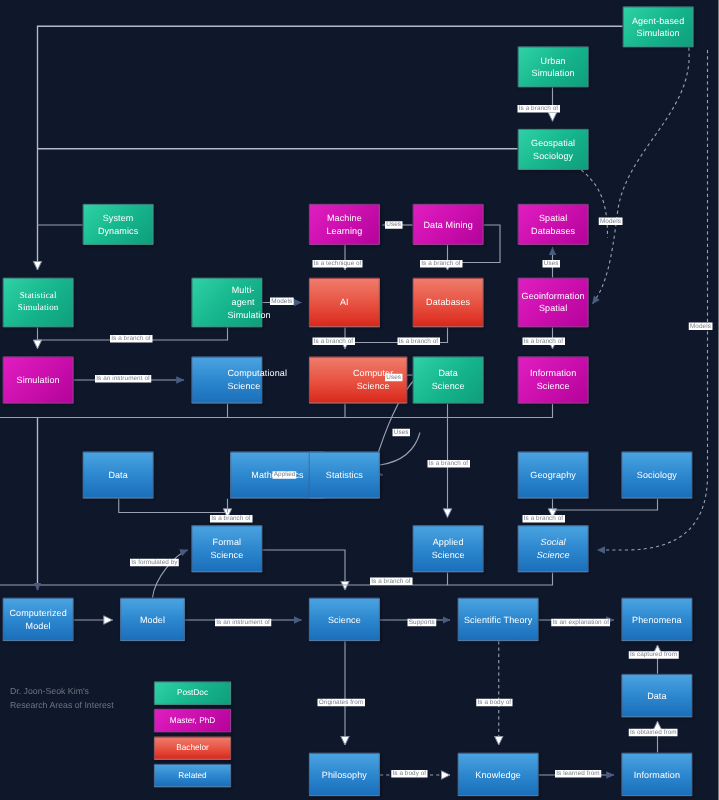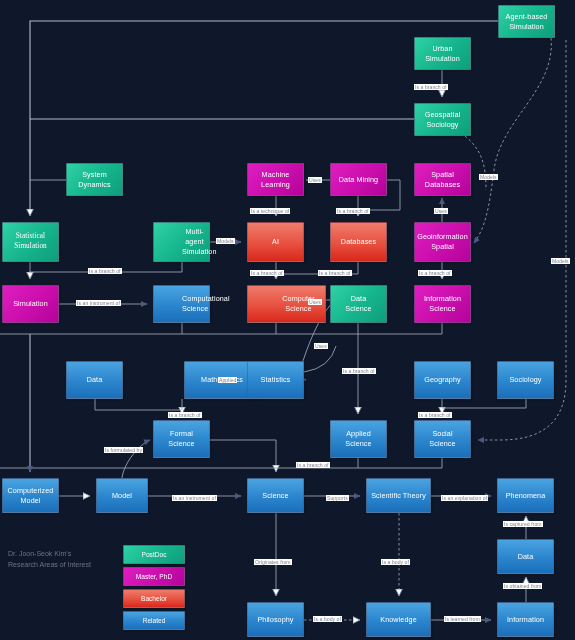--- a/index.html
+++ b/index.html
@@ -216,21 +216,21 @@
       <div class="node blue" style="left: 497px; top: 361px; width: 57px; height: 38px;">
         <span style="white-space: pre-line;">Sociology</span>
       </div>
       <div class="node blue" style="left: 153px; top: 420px; width: 57px; height: 38px;">
         <span style="white-space: pre-line;">Formal Science</span>
       </div>
       <div class="node blue" style="left: 330px; top: 420px; width: 57px; height: 38px;">
         <span style="white-space: pre-line;">Applied
 Science</span>
       </div>
-      <div class="node blue" style="left: 414px; top: 420px; width: 57px; height: 38px;">
+      <div class="node blue" style="left: 414px; top: 420px; width: 57px; height: 38px; font-style: italic;">
         <span style="white-space: pre-line;">Social
 Science</span>
       </div>
       <div class="node blue" style="left: 2px; top: 478px; width: 57px; height: 35px;">
         <span style="white-space: pre-line;">Computerized
 Model</span>
       </div>
       <div class="node blue" style="left: 96px; top: 478px; width: 52px; height: 35px;">
         <span style="white-space: pre-line;">Model</span>
       </div>

